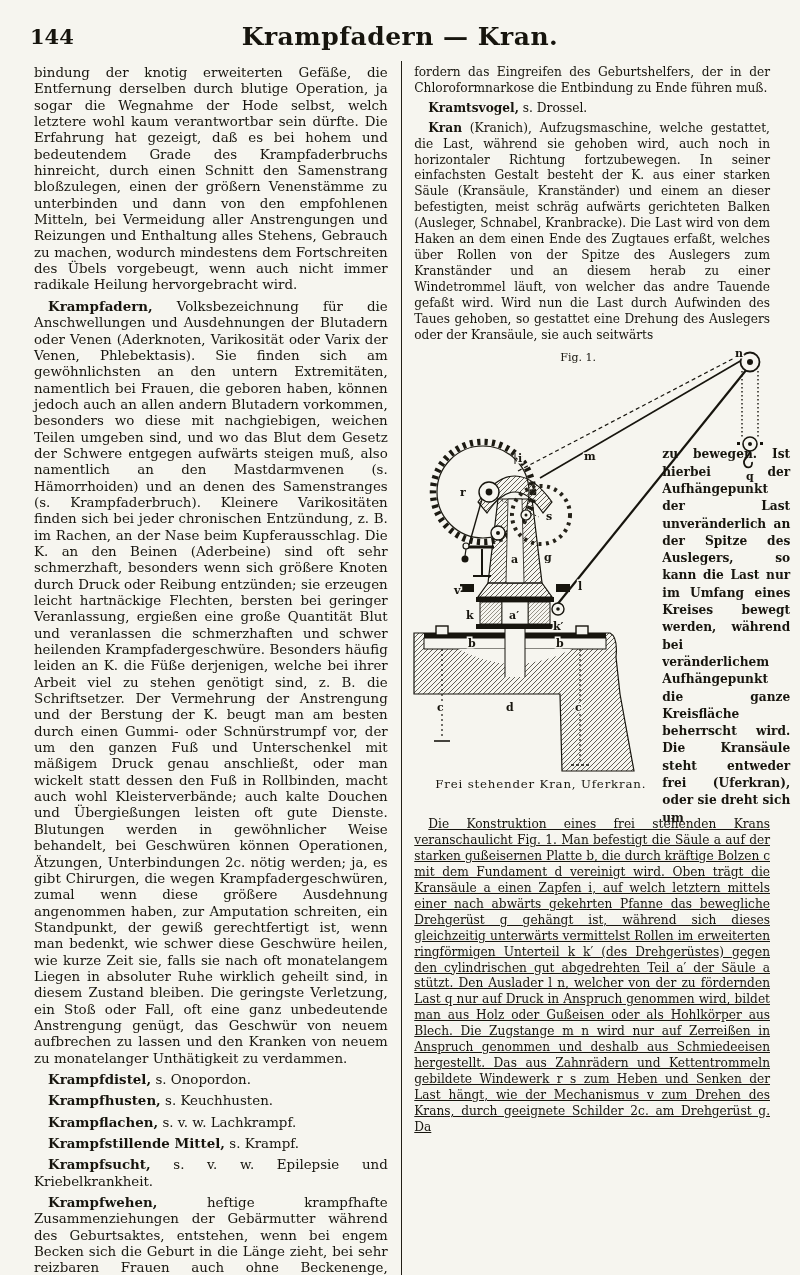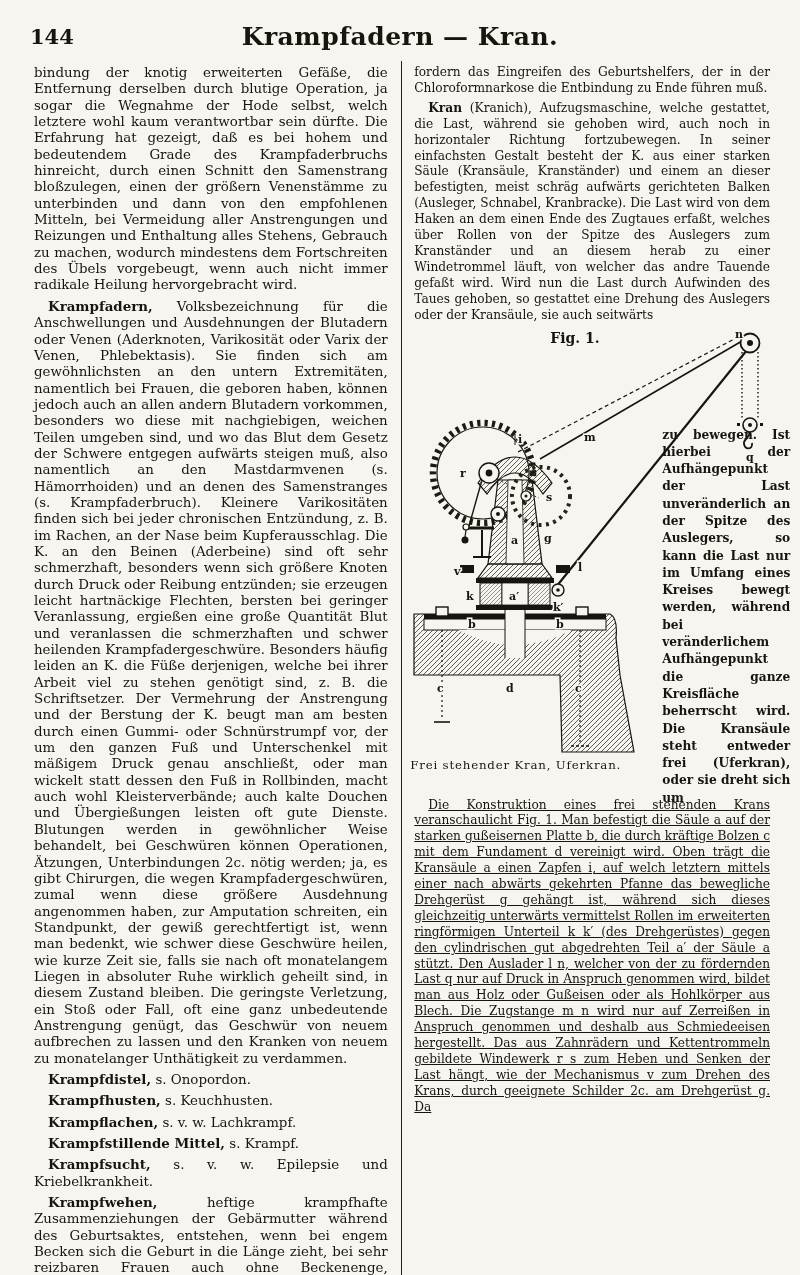--- a/index.html
+++ b/index.html
@@ -15,25 +15,25 @@
   .columns{display:flex;align-items:stretch;padding:6px 26px 0 30px;}
   .col{text-align:justify;}
   .col.left{width:362px;font-size:13.4px;line-height:16.35px;}
   .rule{width:1.5px;background:#211e16;margin:0 8px 0 9px;}
   .col.right{width:364px;font-size:12.2px;line-height:15.9px;}
   p{margin:4px;padding:0;}
   p.entry{text-indent:14px;}
   p.indent{text-indent:14px;text-decoration:underline;}
   b.term{font-weight:bold;}
   .figure-block{position:relative;height:466px;margin-top:2px;}
-  .fig-label{position:absolute;top:3px;left:140px;font-size:14px;font-weight:bold;}
+  .fig-label{position:absolute;top:3px;left:150px;font-size:11px;font-weight:normal;}
   .figure-block svg{position:absolute;top:0;left:0;}
   .beside{position:absolute;top:99px;left:252px;width:128px;text-align:justify;
           font-size:12.2px;line-height:17.3px;font-weight:bold;}
-  .fig-caption{position:absolute;top:430px;left:0;width:236px;text-align:left;
+  .fig-caption{position:absolute;top:430px;left:0;width:236px;text-align:right;
                font-size:11.8px;letter-spacing:.8px;}
   .fig-text{font-family:"DejaVu Serif","Liberation Serif",serif;font-size:11px;font-weight:bold;
             fill:#17150e;paint-order:stroke;stroke:#f6f5ef;stroke-width:3px;}
 </style>
 </head>
 <body>
 
 <div class="page">
 
   <div class="page-header">
@@ -62,20 +62,21 @@
 
         <p class="entry"><b class="term">Krampfwehen,</b> <span>heftige krampfhafte Zusammenziehungen der Gebärmutter während des Geburtsaktes, entstehen, wenn bei engem Becken sich die Geburt in die Länge zieht, bei sehr reizbaren Frauen auch ohne Beckenenge, namentlich wenn zur unrechten Zeit Wehenpulver gegeben worden sind. Die K. er-</span></p>
 
     </div>
 
     <div class="rule"></div>
 
     <div class="col right">
       <p>fordern das Eingreifen des Geburtshelfers, der in der Chloroformnarkose die Entbindung zu Ende führen muß.</p>
 
+        <p class="entry"><b class="term">Kramtsvogel,</b> <span>s. Drossel.</span></p>
 
         <p class="entry"><b class="term">Kran</b> <span>(Kranich), Aufzugsmaschine, welche gestattet, die Last, während sie gehoben wird, auch noch in horizontaler Richtung fortzubewegen. In seiner einfachsten Gestalt besteht der K. aus einer starken Säule (Kransäule, Kranständer) und einem an dieser befestigten, meist schräg aufwärts gerichteten Balken (Ausleger, Schnabel, Kranbracke). Die Last wird von dem Haken an dem einen Ende des Zugtaues erfaßt, welches über Rollen von der Spitze des Auslegers zum Kranständer und an diesem herab zu einer Windetrommel läuft, von welcher das andre Tauende gefaßt wird. Wird nun die Last durch Aufwinden des Taues gehoben, so gestattet eine Drehung des Auslegers oder der Kransäule, sie auch seitwärts</span></p>
 
       <div class="figure-block">
         <div class="fig-label">Fig. 1.</div>
 
         <svg width="364" height="430" viewBox="0 0 364 430">
           <defs>
             <pattern id="hatch" patternUnits="userSpaceOnUse" width="5" height="5">
               <path d="M0,5 L5,0" stroke="#3a372e" stroke-width="0.8"></path>

